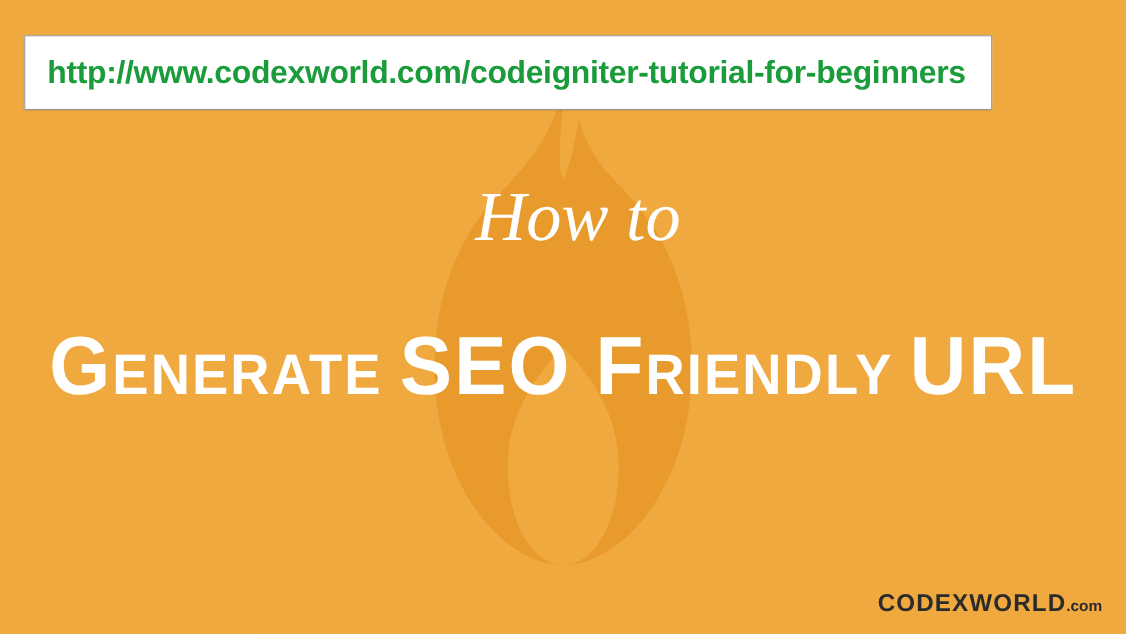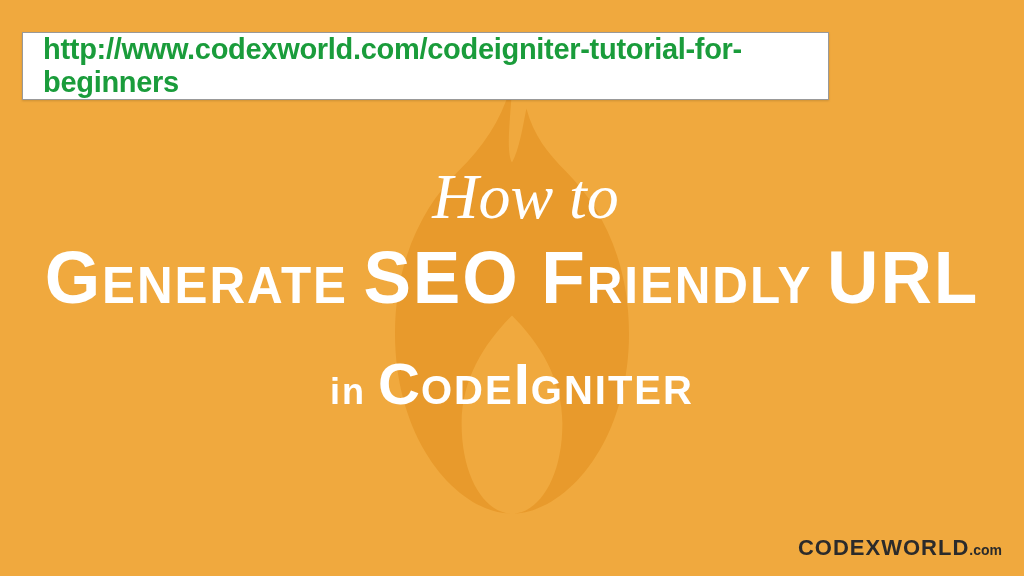--- a/index.html
+++ b/index.html
@@ -24,21 +24,21 @@
       transform: translate(-50%, -48%);
       width: 360px;
       height: 480px;
       z-index: 0;
     }
     
     .url-box {
       position: absolute;
       top: 32px;
       left: 22px;
-      width: 807px;
+      width: 880px;
       height: 68px;
       background: #ffffff;
       border: 1px solid #999;
       display: flex;
       align-items: center;
       padding-left: 20px;
       z-index: 2;
       box-shadow: 0 1px 2px rgba(0,0,0,0.15);
     }
     
@@ -56,20 +56,21 @@
       width: 100%;
       text-align: center;
       z-index: 2;
       color: #ffffff;
     }
     
     .howto {
       font-family: 'Brush Script MT', cursive;
       font-size: 64px;
       font-style: italic;
+      margin-bottom: 55px;
       padding-left: 27px;
     }
     
     .headline {
       font-size: 52px;
       font-weight: 900;
       letter-spacing: 2px;
       text-transform: uppercase;
       font-family: 'Arial Black', 'Impact', sans-serif;
       transform: scaleX(0.95);
@@ -150,20 +151,17 @@
   <span class="url-text">http://www.codexworld.com/codeigniter-tutorial-for-beginners</span>
 </div>
 
 <div class="content">
   <div class="howto">How to</div>
 
   <div class="headline">
     <span class="big">G</span><span>enerate </span><span class="seo">SEO </span><span class="big">F</span><span>riendly </span><span class="big">URL</span>
   </div>
 
-  <div class="subline">
-    <span class="in-word">in </span><span class="big">C</span><span class="small">ode</span><span class="big">I</span><span class="small">gniter</span>
-  </div>
 </div>
 
 <div class="brand">
   <span class="code">CODE</span><span class="x">X</span><span class="world">WORLD</span><span class="com">.com</span>
 </div>
 
 </body></html>

